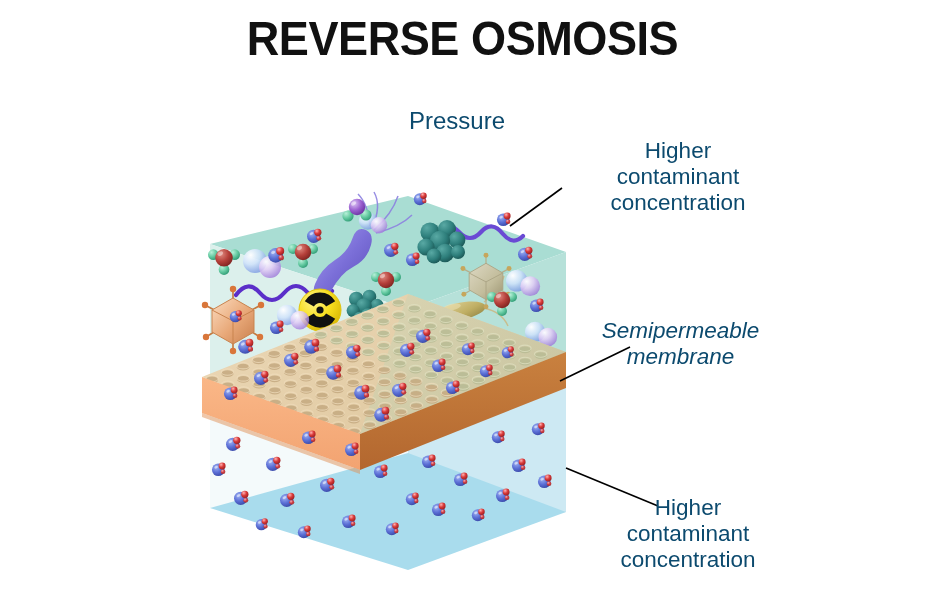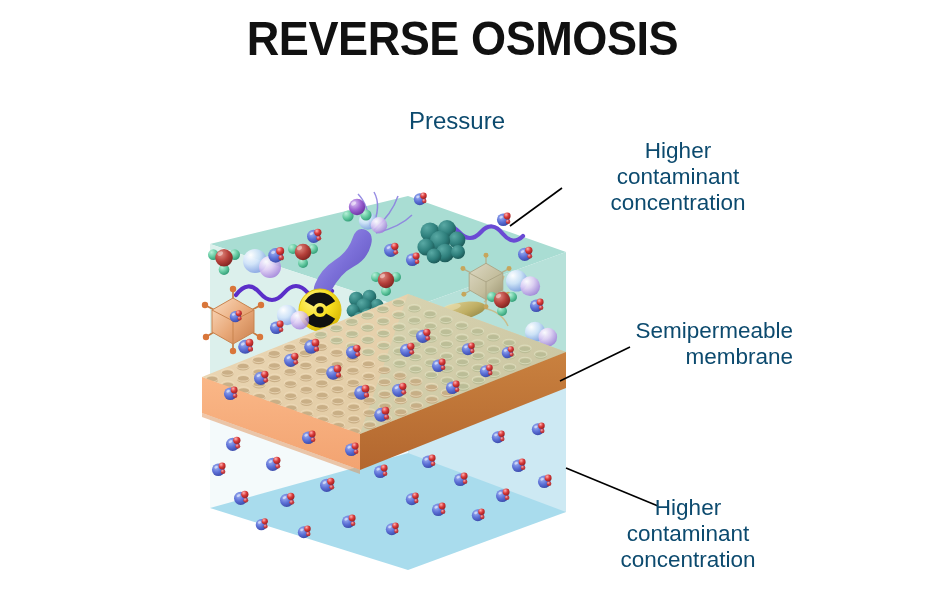--- a/index.html
+++ b/index.html
@@ -26,21 +26,21 @@
   .lbl{
     position:absolute;
     color:#0c4a6e;
     font-size:22.5px;
     line-height:26px;
     font-family:"Liberation Sans","DejaVu Sans",sans-serif;
     white-space:pre-line;
   }
   #lbl-pressure{left:409px;top:108px;font-size:24px;}
   #lbl-higher{left:568px;top:138px;width:220px;text-align:center;}
-  #lbl-membrane{left:568px;top:318px;width:225px;text-align:right;}
+  #lbl-membrane{left:568px;top:318px;width:225px;text-align:center;font-style:italic;}
   #lbl-lower{left:578px;top:495px;width:220px;text-align:center;}
   svg{display:block;}
 </style>
 </head>
 <body>
 
 <div id="stage">
 
   <div id="title">REVERSE OSMOSIS</div>
 

